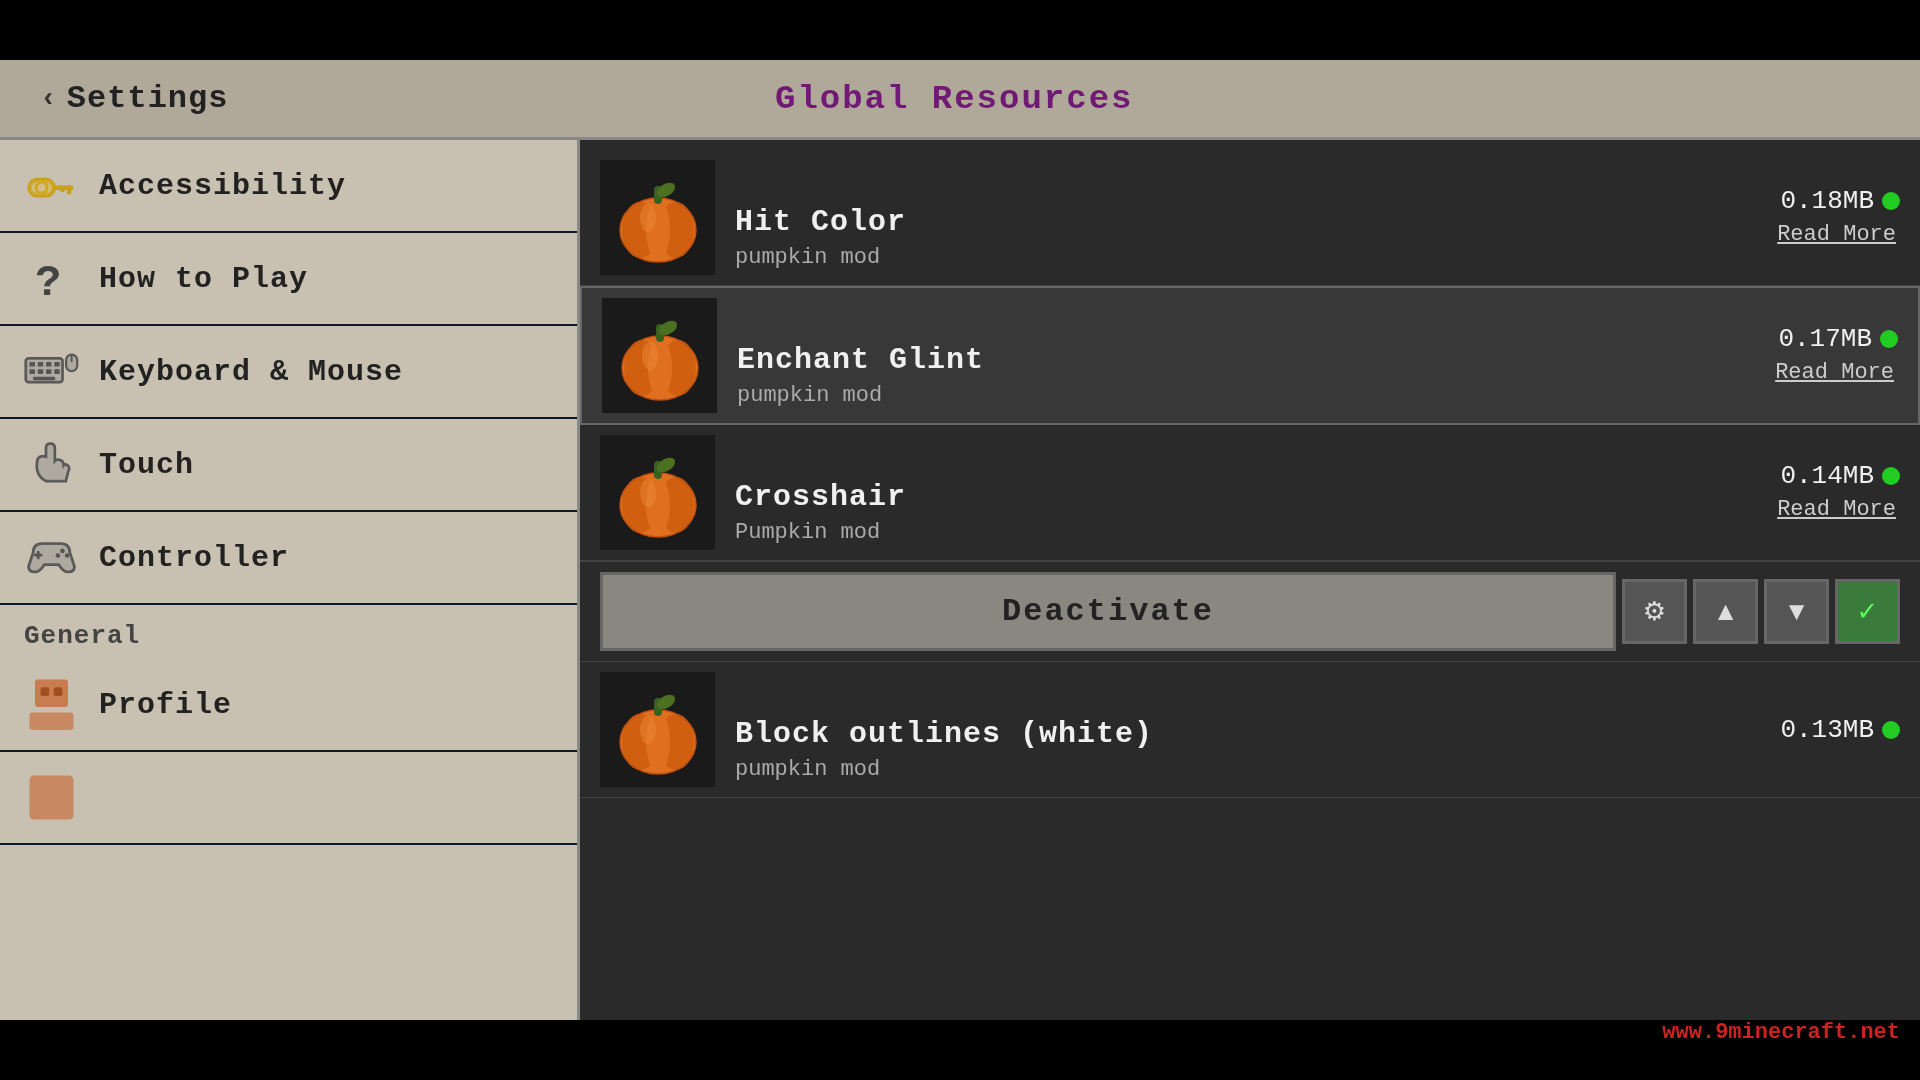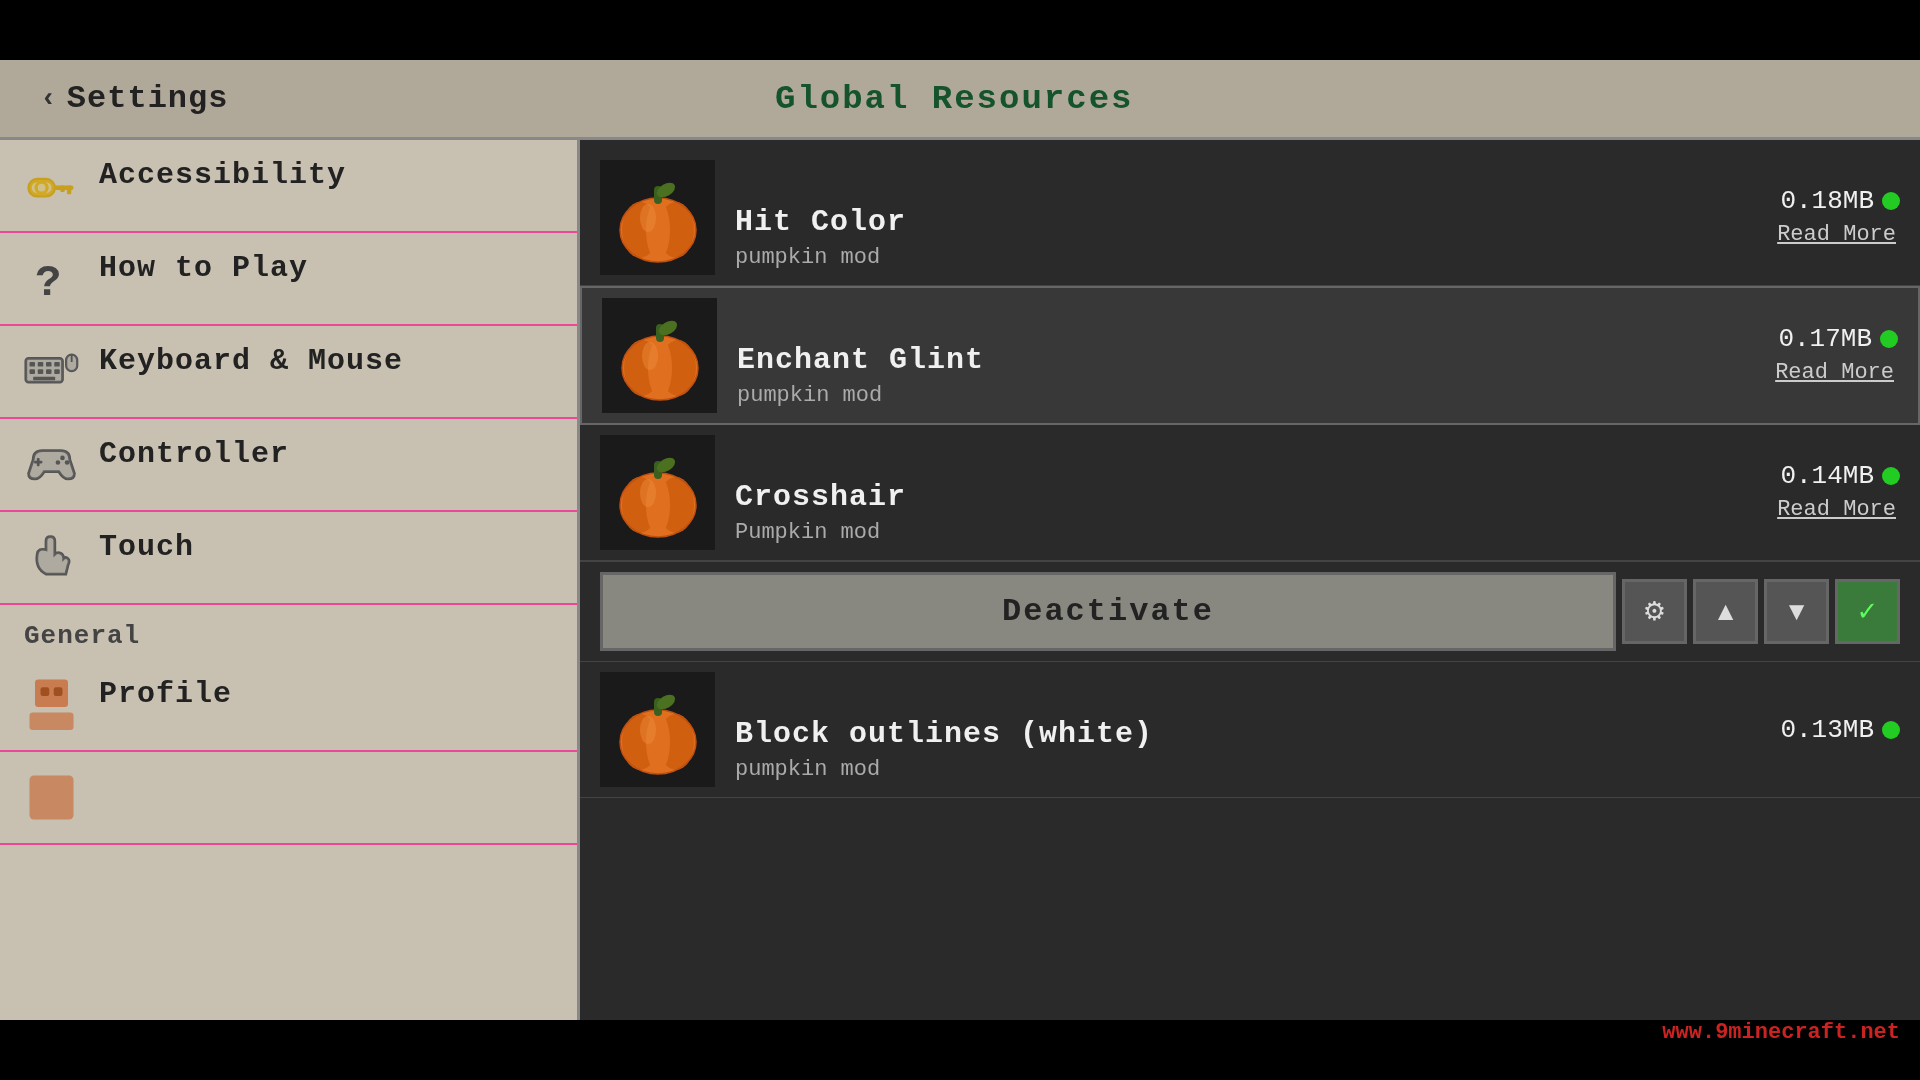--- a/index.html
+++ b/index.html
@@ -54,21 +54,21 @@
       font-size: 32px;
       font-weight: bold;
       color: #222;
       font-family: 'Courier New', monospace;
       letter-spacing: 1px;
     }
 
     .header-title {
       font-size: 34px;
       font-weight: bold;
-      color: #14532d;
+      color: #701a75;
       font-family: 'Courier New', monospace;
       letter-spacing: 2px;
     }
 
     
     .main {
       flex: 1;
       display: flex;
       background: #1a1a1a;
     }
@@ -77,23 +77,24 @@
     .sidebar {
       width: 580px;
       background: #c8c0b0;
       display: flex;
       flex-direction: column;
       border-right: 3px solid #888;
     }
 
     .sidebar-item {
       display: flex;
+      align-items: center;
       gap: 20px;
       padding: 18px 24px;
-      border-bottom: 2px solid #ec4899;
+      border-bottom: 2px solid #0f172a;
       background: #c8c0b0;
       cursor: pointer;
       min-height: 90px;
     }
 
     .sidebar-item-label {
       font-size: 30px;
       color: #222;
       font-family: 'Courier New', monospace;
       font-weight: bold;
@@ -343,42 +344,42 @@
             <rect x="46" y="4" width="12" height="18" rx="6" fill="none" stroke="#555" stroke-width="2.5"></rect>
             <rect x="46" y="4" width="12" height="18" rx="6" fill="#777" opacity="0.3"></rect>
             <line x1="52" y1="4" x2="52" y2="12" stroke="#555" stroke-width="2"></line>
           </svg>
         </div>
         <span class="sidebar-item-label">Keyboard &amp; Mouse</span>
       </div>
 
       <div class="sidebar-item">
         <div class="sidebar-icon">
+          <svg viewBox="0 0 50 50" xmlns="http://www.w3.org/2000/svg">
+
+            <path d="M20 40 Q10 35 12 22 Q13 16 20 18 L20 10 Q20 6 24 6 Q28 6 28 10 L28 22 Q30 20 33 21 Q36 22 36 26 Q38 24 40 26 Q42 28 40 32 L38 40 Z" fill="none" stroke="#555" stroke-width="2.5"></path>
+            <path d="M20 40 Q10 35 12 22 Q13 16 20 18 L20 10 Q20 6 24 6 Q28 6 28 10 L28 22 Q30 20 33 21 Q36 22 36 26 Q38 24 40 26 Q42 28 40 32 L38 40 Z" fill="#777" opacity="0.3"></path>
+          </svg>
+        </div>
+        <span class="sidebar-item-label">Touch</span>
+      </div>
+
+      <div class="sidebar-item">
+        <div class="sidebar-icon">
           <svg viewBox="0 0 60 40" xmlns="http://www.w3.org/2000/svg">
             <path d="M10 15 Q10 5 20 5 L40 5 Q50 5 50 15 L55 30 Q55 36 48 36 Q43 36 38 28 L22 28 Q17 36 12 36 Q5 36 5 30 Z" fill="none" stroke="#555" stroke-width="3"></path>
             <path d="M10 15 Q10 5 20 5 L40 5 Q50 5 50 15 L55 30 Q55 36 48 36 Q43 36 38 28 L22 28 Q17 36 12 36 Q5 36 5 30 Z" fill="#777" opacity="0.3"></path>
             <rect x="14" y="13" width="3" height="9" rx="1" fill="#555"></rect>
             <rect x="11" y="16" width="9" height="3" rx="1" fill="#555"></rect>
             <circle cx="42" cy="13" r="2.5" fill="#555"></circle>
             <circle cx="47" cy="18" r="2.5" fill="#555"></circle>
             <circle cx="37" cy="18" r="2.5" fill="#555"></circle>
           </svg>
         </div>
         <span class="sidebar-item-label">Controller</span>
-      </div>
-
-      <div class="sidebar-item">
-        <div class="sidebar-icon">
-          <svg viewBox="0 0 50 50" xmlns="http://www.w3.org/2000/svg">
-
-            <path d="M20 40 Q10 35 12 22 Q13 16 20 18 L20 10 Q20 6 24 6 Q28 6 28 10 L28 22 Q30 20 33 21 Q36 22 36 26 Q38 24 40 26 Q42 28 40 32 L38 40 Z" fill="none" stroke="#555" stroke-width="2.5"></path>
-            <path d="M20 40 Q10 35 12 22 Q13 16 20 18 L20 10 Q20 6 24 6 Q28 6 28 10 L28 22 Q30 20 33 21 Q36 22 36 26 Q38 24 40 26 Q42 28 40 32 L38 40 Z" fill="#777" opacity="0.3"></path>
-          </svg>
-        </div>
-        <span class="sidebar-item-label">Touch</span>
       </div>
 
       <div class="sidebar-section-header">General</div>
 
       <div class="sidebar-item">
         <div class="sidebar-icon">
           <svg viewBox="0 0 50 55" xmlns="http://www.w3.org/2000/svg">
 
             <rect x="10" y="5" width="30" height="25" rx="3" fill="#c87040" opacity="0.85"></rect>
             <rect x="15" y="12" width="8" height="8" rx="2" fill="#a05020"></rect>

